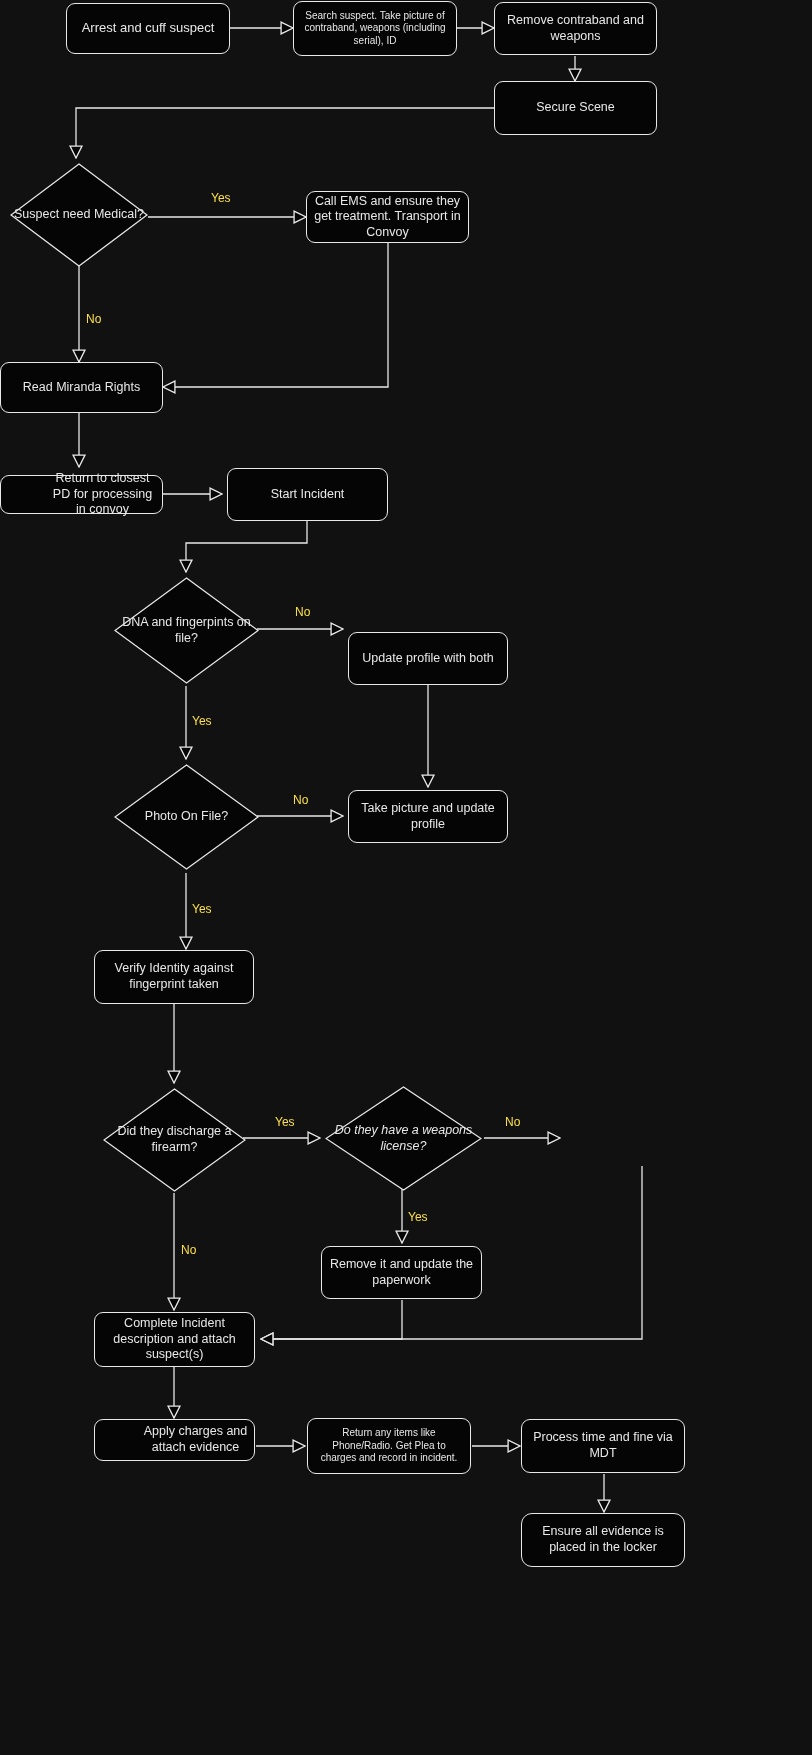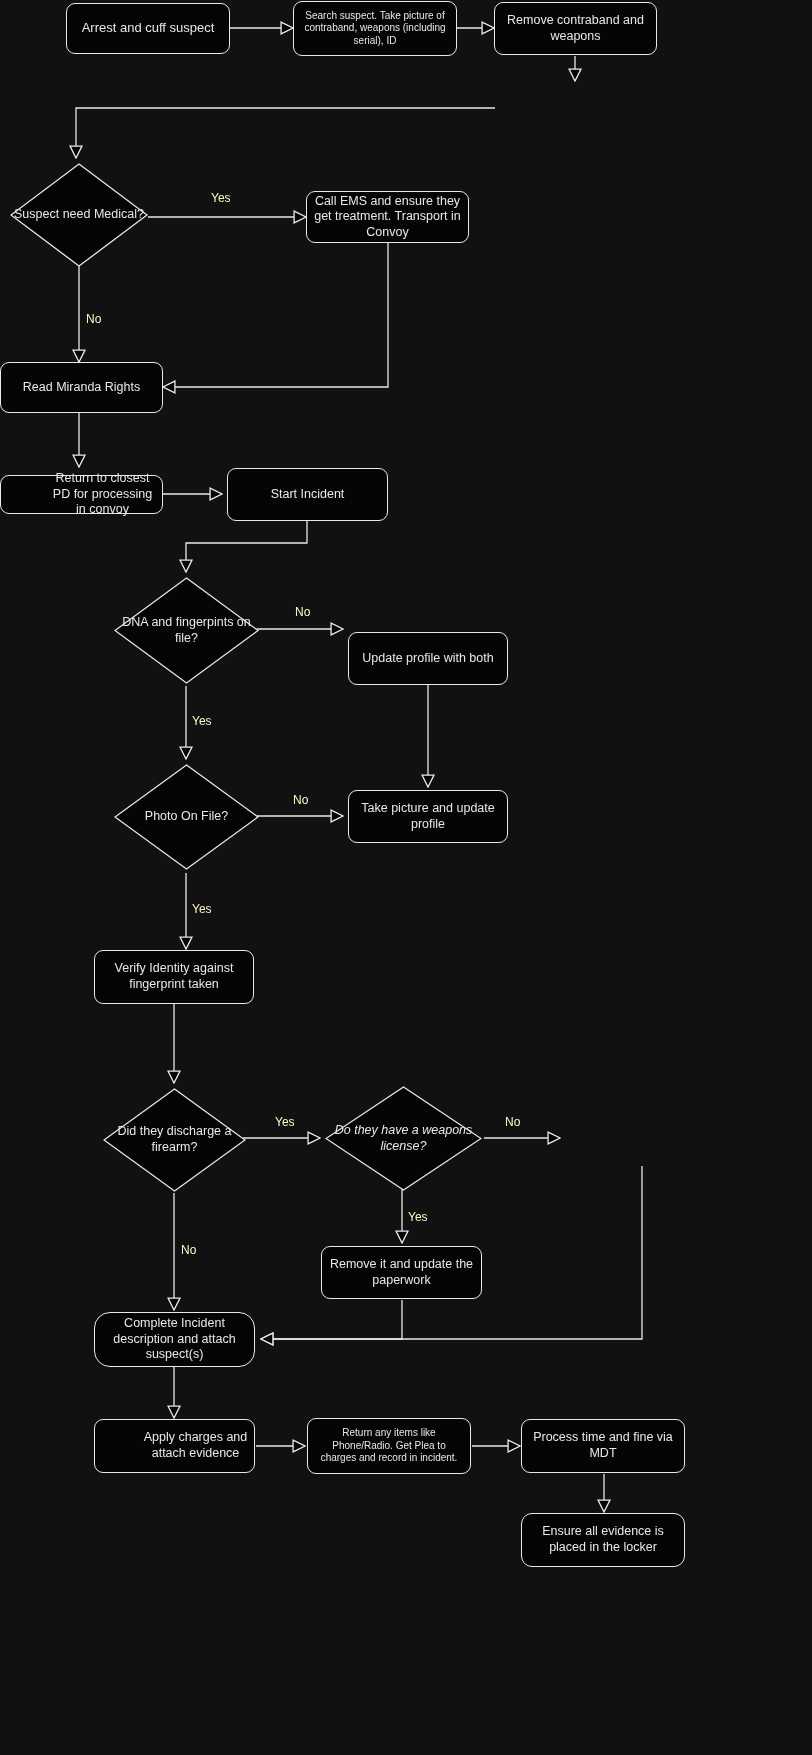--- a/index.html
+++ b/index.html
@@ -59,21 +59,21 @@
     align-items: center;
     justify-content: center;
     text-align: center;
     color: #e8e8e8;
     font-size: 12.5px;
     line-height: 1.25;
     pointer-events: none;
   }
   .edge-label {
     position: absolute;
-    color: #fef9c3;
+    color: #fde047;
     font-size: 12px;
     white-space: nowrap;
   }
 </style>
 </head>
 <body>
 
 <div id="flow-root">
 
   <svg id="edges" viewBox="0 0 812 1755" xmlns="http://www.w3.org/2000/svg">
@@ -143,20 +143,23 @@
   </div>
 
   <div class="node sm" style="left:293px; top:1px; width:164px; height:55px;">
     <span>Search suspect. Take picture of contraband, weapons (including serial), ID</span>
   </div>
 
   <div class="node md" style="left:494px; top:2px; width:163px; height:53px;">
     <span>Remove contraband and weapons</span>
   </div>
 
+  <div class="node md" style="left:494px; top:81px; width:163px; height:54px;">
+    <span>Secure Scene</span>
+  </div>
 
   <div class="diamond" style="left:10px; top:163px; width:138px; height:104px;">
     <svg class="dshape" viewBox="0 0 138 104" preserveAspectRatio="none">
       <polygon points="69,1 137,52 69,103 1,52" fill="#050505" stroke="#e9e9e9" stroke-width="1.3"></polygon>
     </svg>
     <div class="dlabel">Suspect need Medical?</div>
   </div>
 
   <div class="node md" style="left:306px; top:191px; width:163px; height:52px;">
     <span>Call EMS and ensure they get treatment. Transport in Convoy</span>
@@ -226,25 +229,25 @@
 
   <span class="edge-label" style="left:275px; top:1115px;">Yes</span>
   <span class="edge-label" style="left:181px; top:1243px;">No</span>
   <span class="edge-label" style="left:505px; top:1115px;">No</span>
   <span class="edge-label" style="left:408px; top:1210px;">Yes</span>
 
   <div class="node md" style="left:321px; top:1246px; width:161px; height:53px;">
     <span>Remove it and update the paperwork</span>
   </div>
 
-  <div class="node md" style="left:94px; top:1312px; width:161px; height:55px;border-radius:16px;">
+  <div class="node md" style="left:94px; top:1312px; width:161px; height:55px;">
     <span>Complete Incident description and attach suspect(s)</span>
   </div>
 
-  <div class="node md" style="left:94px; top:1419px; width:161px; height:54px;padding-left:48px;">
+  <div class="node md" style="left:94px; top:1419px; width:161px; height:42px;padding-left:48px;">
     <span>Apply charges and attach evidence</span>
   </div>
 
   <div class="node md" style="left:521px; top:1419px; width:164px; height:54px;">
     <span>Process time and fine via MDT</span>
   </div>
 
   <div class="node sm" style="left:307px; top:1418px; width:164px; height:56px;">
     <span>Return any items like Phone/Radio. Get Plea to charges and record in incident.</span>
   </div>

